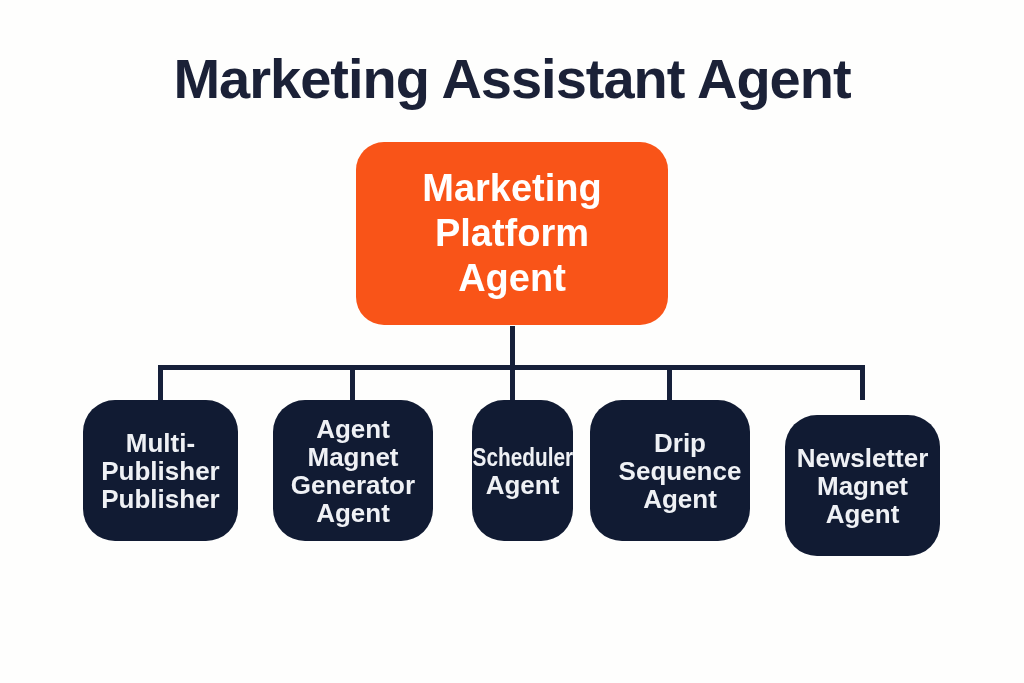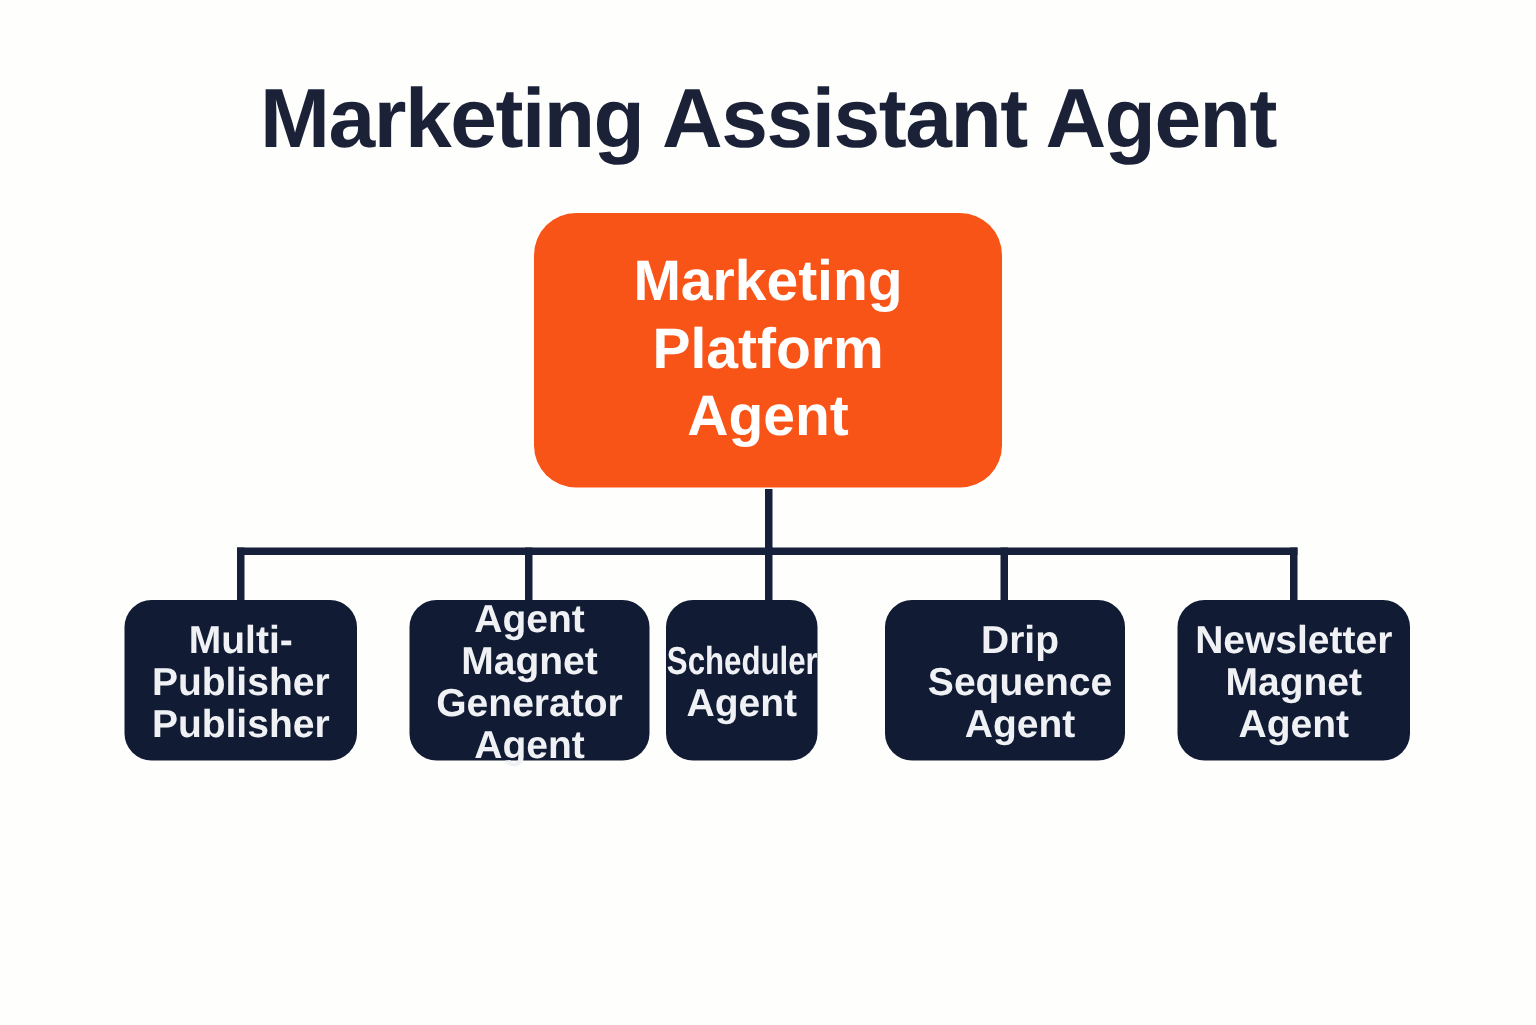--- a/index.html
+++ b/index.html
@@ -40,23 +40,23 @@
     height: 183px;
     background: #f95418;
     border-radius: 28px;
     color: #ffffff;
     font-size: 38px;
     font-weight: 700;
     line-height: 45px;
   }
   .node-child {
     top: 400px;
-    height: 107px;
+    height: 141px;
     background: #111b33;
-    border-radius: 18px;
+    border-radius: 32px;
     color: #eff1f5;
     font-size: 26px;
     font-weight: 700;
     line-height: 28px;
   }
   .node-label span { display: block; }
   .node-label span.condensed {
     display: block;
     transform: scaleX(0.8);
     transform-origin: 50% 50%;
@@ -69,23 +69,23 @@
   .stem-root   { left: 510px; top: 326px; width: 5px; height: 42px; }
   .trunk-h     { left: 158px; top: 365px; width: 707px; height: 5px; }
   .drop        { top: 365px; width: 5px; height: 35px; }
   .drop-1 { left: 158px; }
   .drop-2 { left: 350px; }
   .drop-3 { left: 510px; }
   .drop-4 { left: 667px; }
   .drop-5 { left: 860px; }
   .child-1 { left: 83px;  width: 155px; }
   .child-2 { left: 273px; width: 160px; }
-  .child-3 { left: 444px; width: 101px; }
+  .child-3 { left: 472px; width: 101px; }
   .child-4 { left: 590px; width: 160px; padding-left: 20px; }
-  .child-5 { left: 785px; width: 155px; }
+  .child-5 { left: 785px; width: 155px; margin-top: 15px; }
 </style>
 </head>
 <body>
 
 <div class="canvas">
 
   <h1 class="diagram-title">Marketing Assistant Agent</h1>
 
   <div class="connector stem-root"></div>
   <div class="connector trunk-h"></div>

